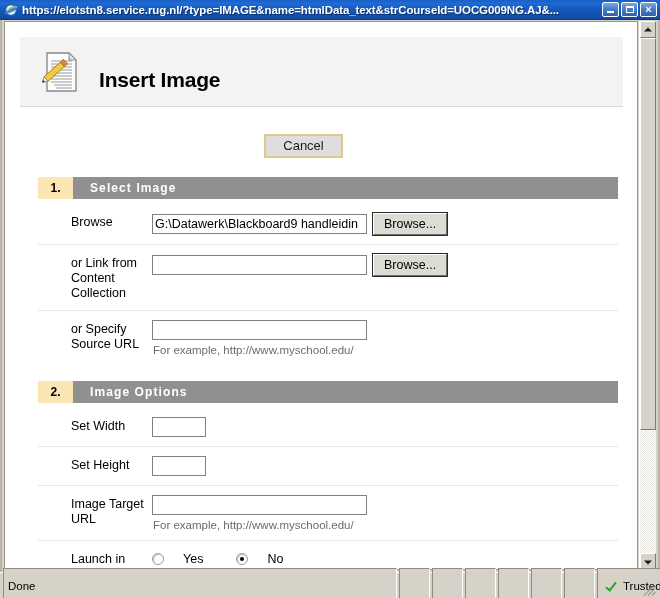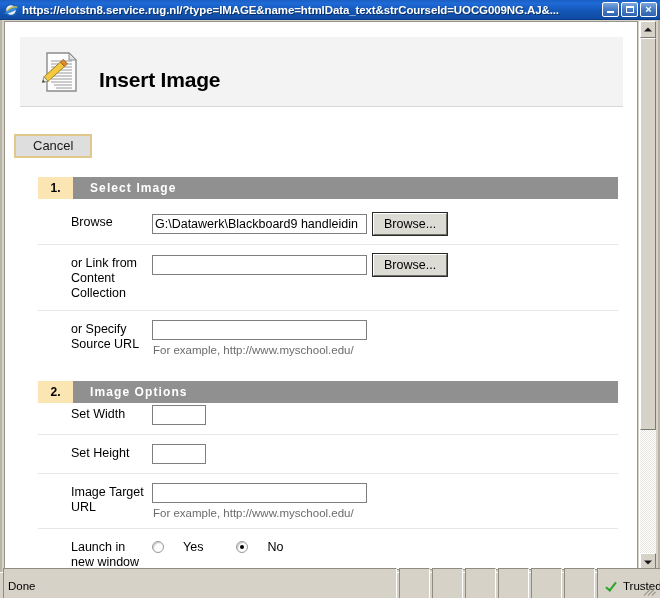--- a/index.html
+++ b/index.html
@@ -207,25 +207,25 @@
     font-size: 21px;
     font-weight: bold;
     color: #000;
     letter-spacing: -0.2px;
     margin-top: 16px;
   }
 
   
   .actionbar {
     position: absolute;
-    left: 9px; top: 112px;
+    left: 0; top: 112px;
     width: 603px;
     height: 30px;
     display: flex;
-    justify-content: flex-start;
+    justify-content: center;
     align-items: flex-start;
     gap: 24px;
     padding-right: 6px;
     box-sizing: border-box;
   }
   .btn-cancel {
     font-family: "Liberation Sans", sans-serif;
     font-size: 13px;
     color: #1a1a1a;
     background: #dedede;
@@ -535,21 +535,21 @@
               <div class="hint">For example, http://www.myschool.edu/</div>
             </div>
           </div>
         </div>
 
         <div class="section-head" style="top:359px;">
           <div class="sec-num">2.</div>
           <div class="sec-title">Image Options</div>
         </div>
 
-        <div class="rows" style="top:374px;">
+        <div class="rows" style="top:386px;">
 
           <div class="row">
             <div class="row-label">Set Width</div>
             <div class="row-field">
               <input class="txt w-small" type="text" value="" style="">
             </div>
           </div>
 
           <div class="row">
             <div class="row-label">Set Height</div>

